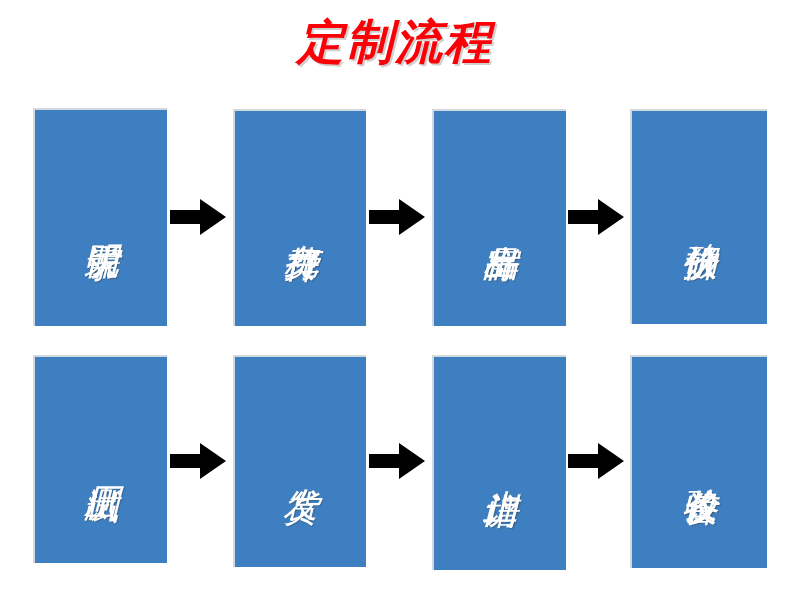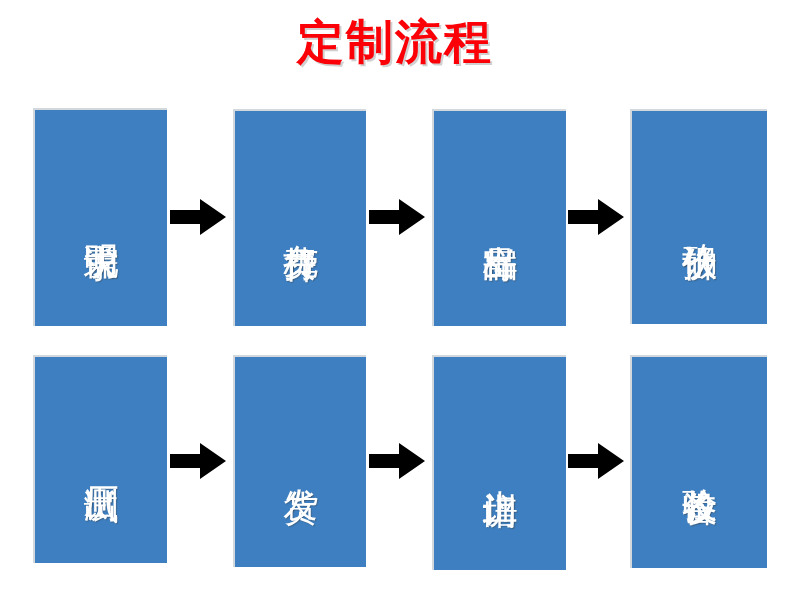--- a/index.html
+++ b/index.html
@@ -15,20 +15,21 @@
     position: relative;
   }
 
   #slide {
     position: absolute;
     left: 0;
     top: 0;
     width: 790px;
     height: 595px;
     background: #ffffff;
+    font-style: italic;
   }
 
   
   .title {
     position: absolute;
     left: 0;
     top: 14px;
     width: 790px;
     text-align: center;
     color: #fb0007;

